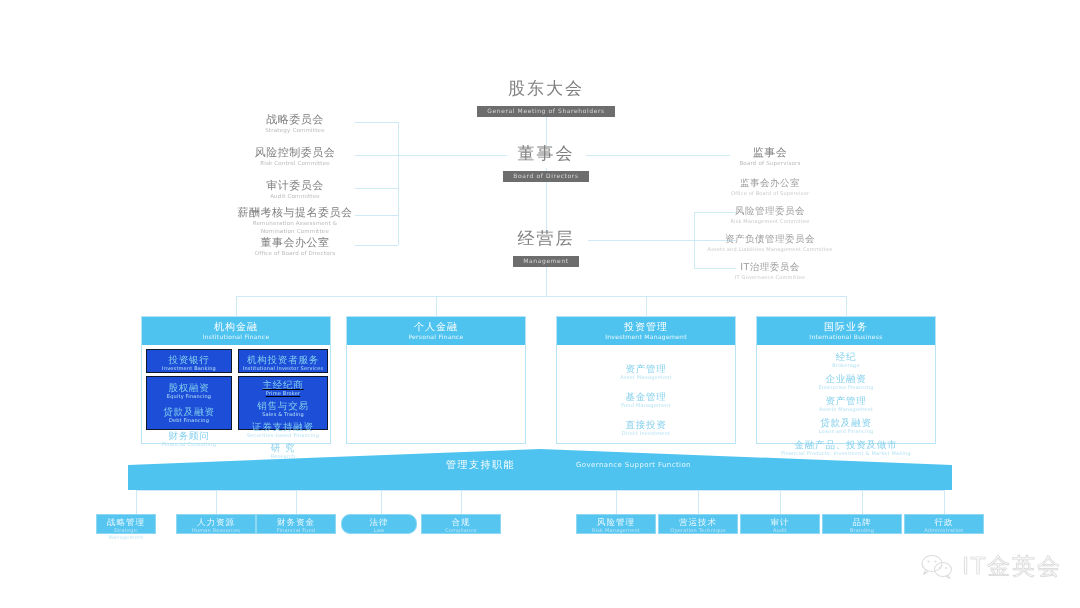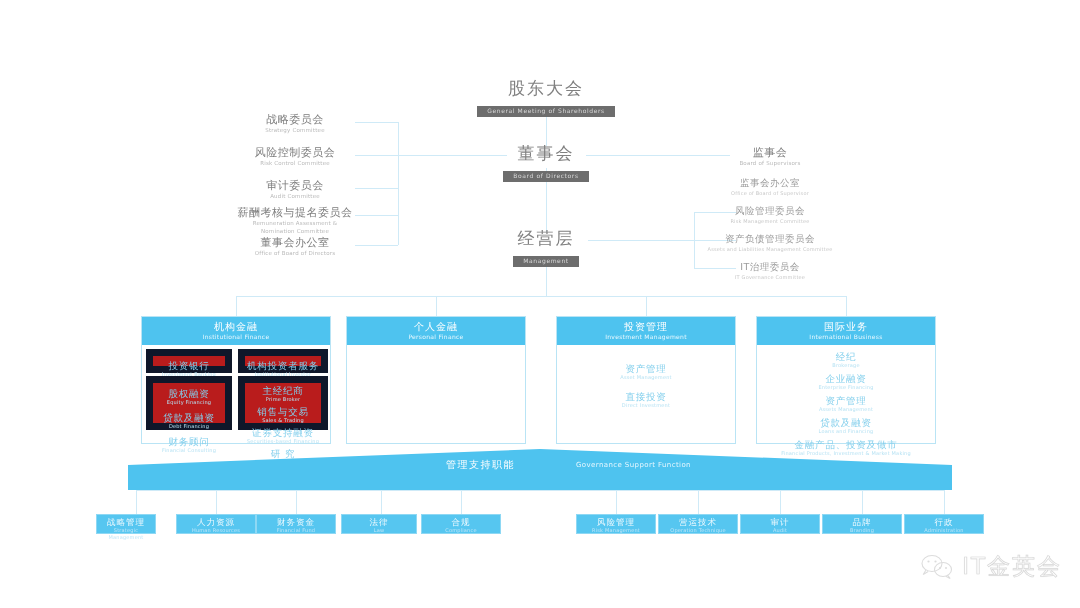--- a/index.html
+++ b/index.html
@@ -47,21 +47,21 @@
   .panel-head .cn { font-size: 10px; letter-spacing: 1px; line-height: 12px; color:#ffffff; }
   .panel-head .en { font-size: 6px; letter-spacing: .3px; line-height: 8px; color:#eaf9ff; }
 
   .panel-body { position: relative; }
   .plist { text-align: center; padding-top: 10px; }
   .pitem { margin-bottom: 8px; }
   .pitem .cn { font-size: 9.5px; color: #83cfec; letter-spacing: .8px; line-height: 11px; }
   .pitem .en { font-size: 5px; color: #b7e2f3; letter-spacing: .2px; line-height: 7px; }
 
   
-  .subbox { position: absolute; border: 7px solid #0f172a; background: #b91c1c; text-align: center; }
+  .subbox { position: absolute; border: 1px solid #0f172a; background: #1d4ed8; text-align: center; }
   .subbox .pitem { margin-bottom: 6px; }
 
   
   .banner-wrap { position: absolute; }
   .banner-label { position: absolute; white-space: nowrap; }
   .banner-label .cn { font-size: 10px; color: #ffffff; letter-spacing: 1.5px; }
   .banner-label .en { font-size: 7px; color: #e6f7ff; letter-spacing: .4px; }
 
   
   .fbox {
@@ -223,21 +223,21 @@
           <div class="cn">贷款及融资</div>
           <div class="en">Debt Financing</div>
         </div>
         <div class="pitem" style="margin-bottom:0;">
           <div class="cn">财务顾问</div>
           <div class="en">Financial Consulting</div>
         </div>
       </div>
 
       <div class="subbox" style="left:96px; top:31px; width:90px; height:54px; padding-top:2px;">
-        <div class="pitem" style="margin-bottom:3px;">
+        <div class="pitem" style="margin-bottom:3px;text-decoration:underline;">
           <div class="cn">主经纪商</div>
           <div class="en">Prime Broker</div>
         </div>
         <div class="pitem" style="margin-bottom:3px;">
           <div class="cn">销售与交易</div>
           <div class="en">Sales &amp; Trading</div>
         </div>
         <div class="pitem" style="margin-bottom:3px;">
           <div class="cn">证券支持融资</div>
           <div class="en">Securities-based Financing</div>
@@ -260,20 +260,24 @@
   <div class="panel" style="left:556px; top:316px; width:180px; height:128px;">
     <div class="panel-head">
       <div class="cn">投资管理</div>
       <div class="en">Investment Management</div>
     </div>
     <div class="panel-body plist" style="padding-top:18px;">
       <div class="pitem" style="margin-bottom:10px;">
         <div class="cn">资产管理</div>
         <div class="en">Asset Management</div>
       </div>
+      <div class="pitem" style="margin-bottom:10px;">
+        <div class="cn">基金管理</div>
+        <div class="en">Fund Management</div>
+      </div>
       <div class="pitem">
         <div class="cn">直接投资</div>
         <div class="en">Direct Investment</div>
       </div>
     </div>
   </div>
 
   <div class="panel" style="left:756px; top:316px; width:180px; height:128px;">
     <div class="panel-head">
       <div class="cn">国际业务</div>
@@ -320,21 +324,21 @@
     <div class="en">Strategic Management</div>
   </div>
   <div class="fbox" style="left:176px; top:514px; width:80px; height:20px;">
     <div class="cn">人力资源</div>
     <div class="en">Human Resources</div>
   </div>
   <div class="fbox" style="left:256px; top:514px; width:80px; height:20px;">
     <div class="cn">财务资金</div>
     <div class="en">Financial Fund</div>
   </div>
-  <div class="fbox" style="left:341px; top:514px; width:76px; height:20px;">
+  <div class="fbox" style="left:341px; top:514px; width:76px; height:20px;border-radius:9px;">
     <div class="cn">法律</div>
     <div class="en">Law</div>
   </div>
   <div class="fbox" style="left:421px; top:514px; width:80px; height:20px;">
     <div class="cn">合规</div>
     <div class="en">Compliance</div>
   </div>
 
   <div class="fbox" style="left:576px; top:514px; width:80px; height:20px;">
     <div class="cn">风险管理</div>

